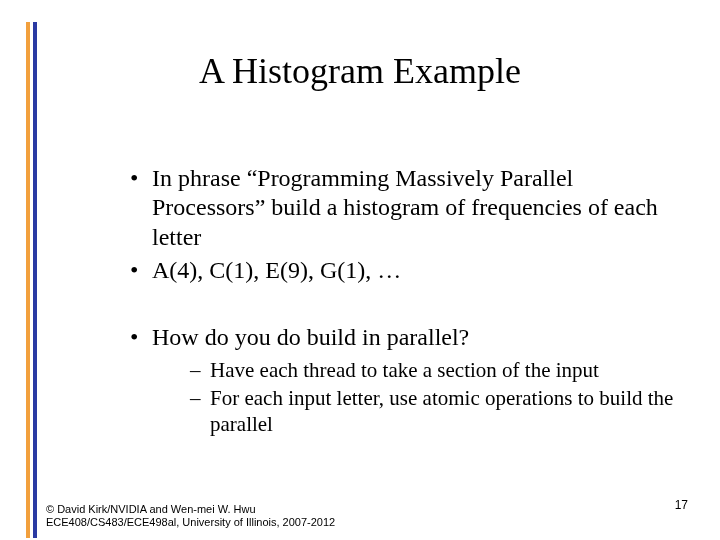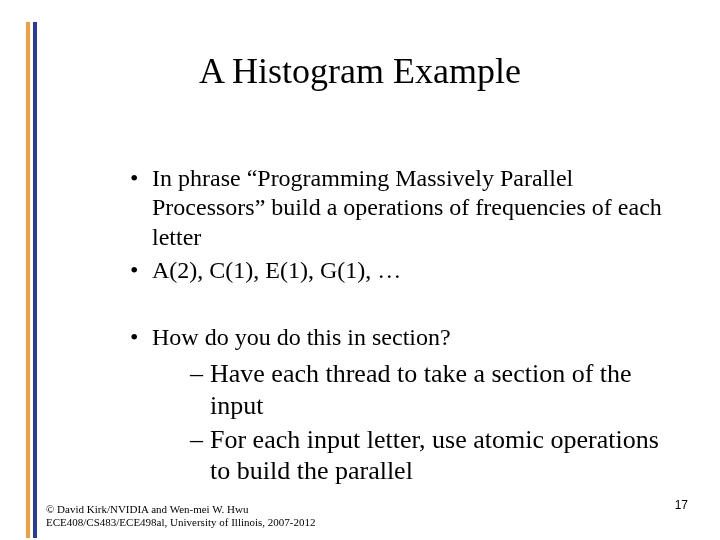--- a/index.html
+++ b/index.html
@@ -48,39 +48,39 @@
   .b1::before {
     content: "•";
     position: absolute;
     left: 0;
     top: 0;
   }
   .gap { height: 34px; }
   .sub {
     margin-top: 6px;
     padding-left: 38px;
-    font-size: 26px;
+    font-size: 21px;
   }
   .s1 {
     position: relative;
     padding-left: 20px;
     margin-bottom: 2px;
   }
   .s1::before {
     content: "–";
     position: absolute;
     left: 0;
     top: 0;
   }
 
   .footer-left {
     position: absolute;
     left: 46px;
     bottom: 10px;
-    font-family: Liberation Serif, serif;
+    font-family: Liberation Sans, sans-serif;
     font-size: 11px;
     line-height: 1.25;
     max-width: 320px;
   }
   .footer-right {
     position: absolute;
     right: 32px;
     bottom: 28px;
     font-family: Arial, Helvetica, sans-serif;
     font-size: 12px;
@@ -88,25 +88,25 @@
 </style>
 </head>
 <body>
 
 <div class="stripe orange"></div>
 <div class="stripe blue"></div>
 
 <div class="title">A Histogram Example</div>
 
 <ul class="body">
-  <li class="b1">In phrase “Programming Massively Parallel Processors” build a operations of frequencies of each letter</li>
-  <li class="b1">A(2), C(1), E(1), G(1), …</li>
+  <li class="b1">In phrase “Programming Massively Parallel Processors” build a histogram of frequencies of each letter</li>
+  <li class="b1">A(4), C(1), E(9), G(1), …</li>
   <div class="gap"></div>
   <li class="b1">
-    <span>How do you do this in section?</span>
+    <span>How do you do build in parallel?</span>
     <ul class="sub">
       <li class="s1">Have each thread to take a section of the input</li>
       <li class="s1">For each input letter, use atomic operations to build the parallel</li>
     </ul>
   </li>
 </ul>
 
 <div class="footer-left">© David Kirk/NVIDIA and Wen-mei W. Hwu ECE408/CS483/ECE498al, University of Illinois, 2007-2012</div>
 <div class="footer-right">17</div>
 

